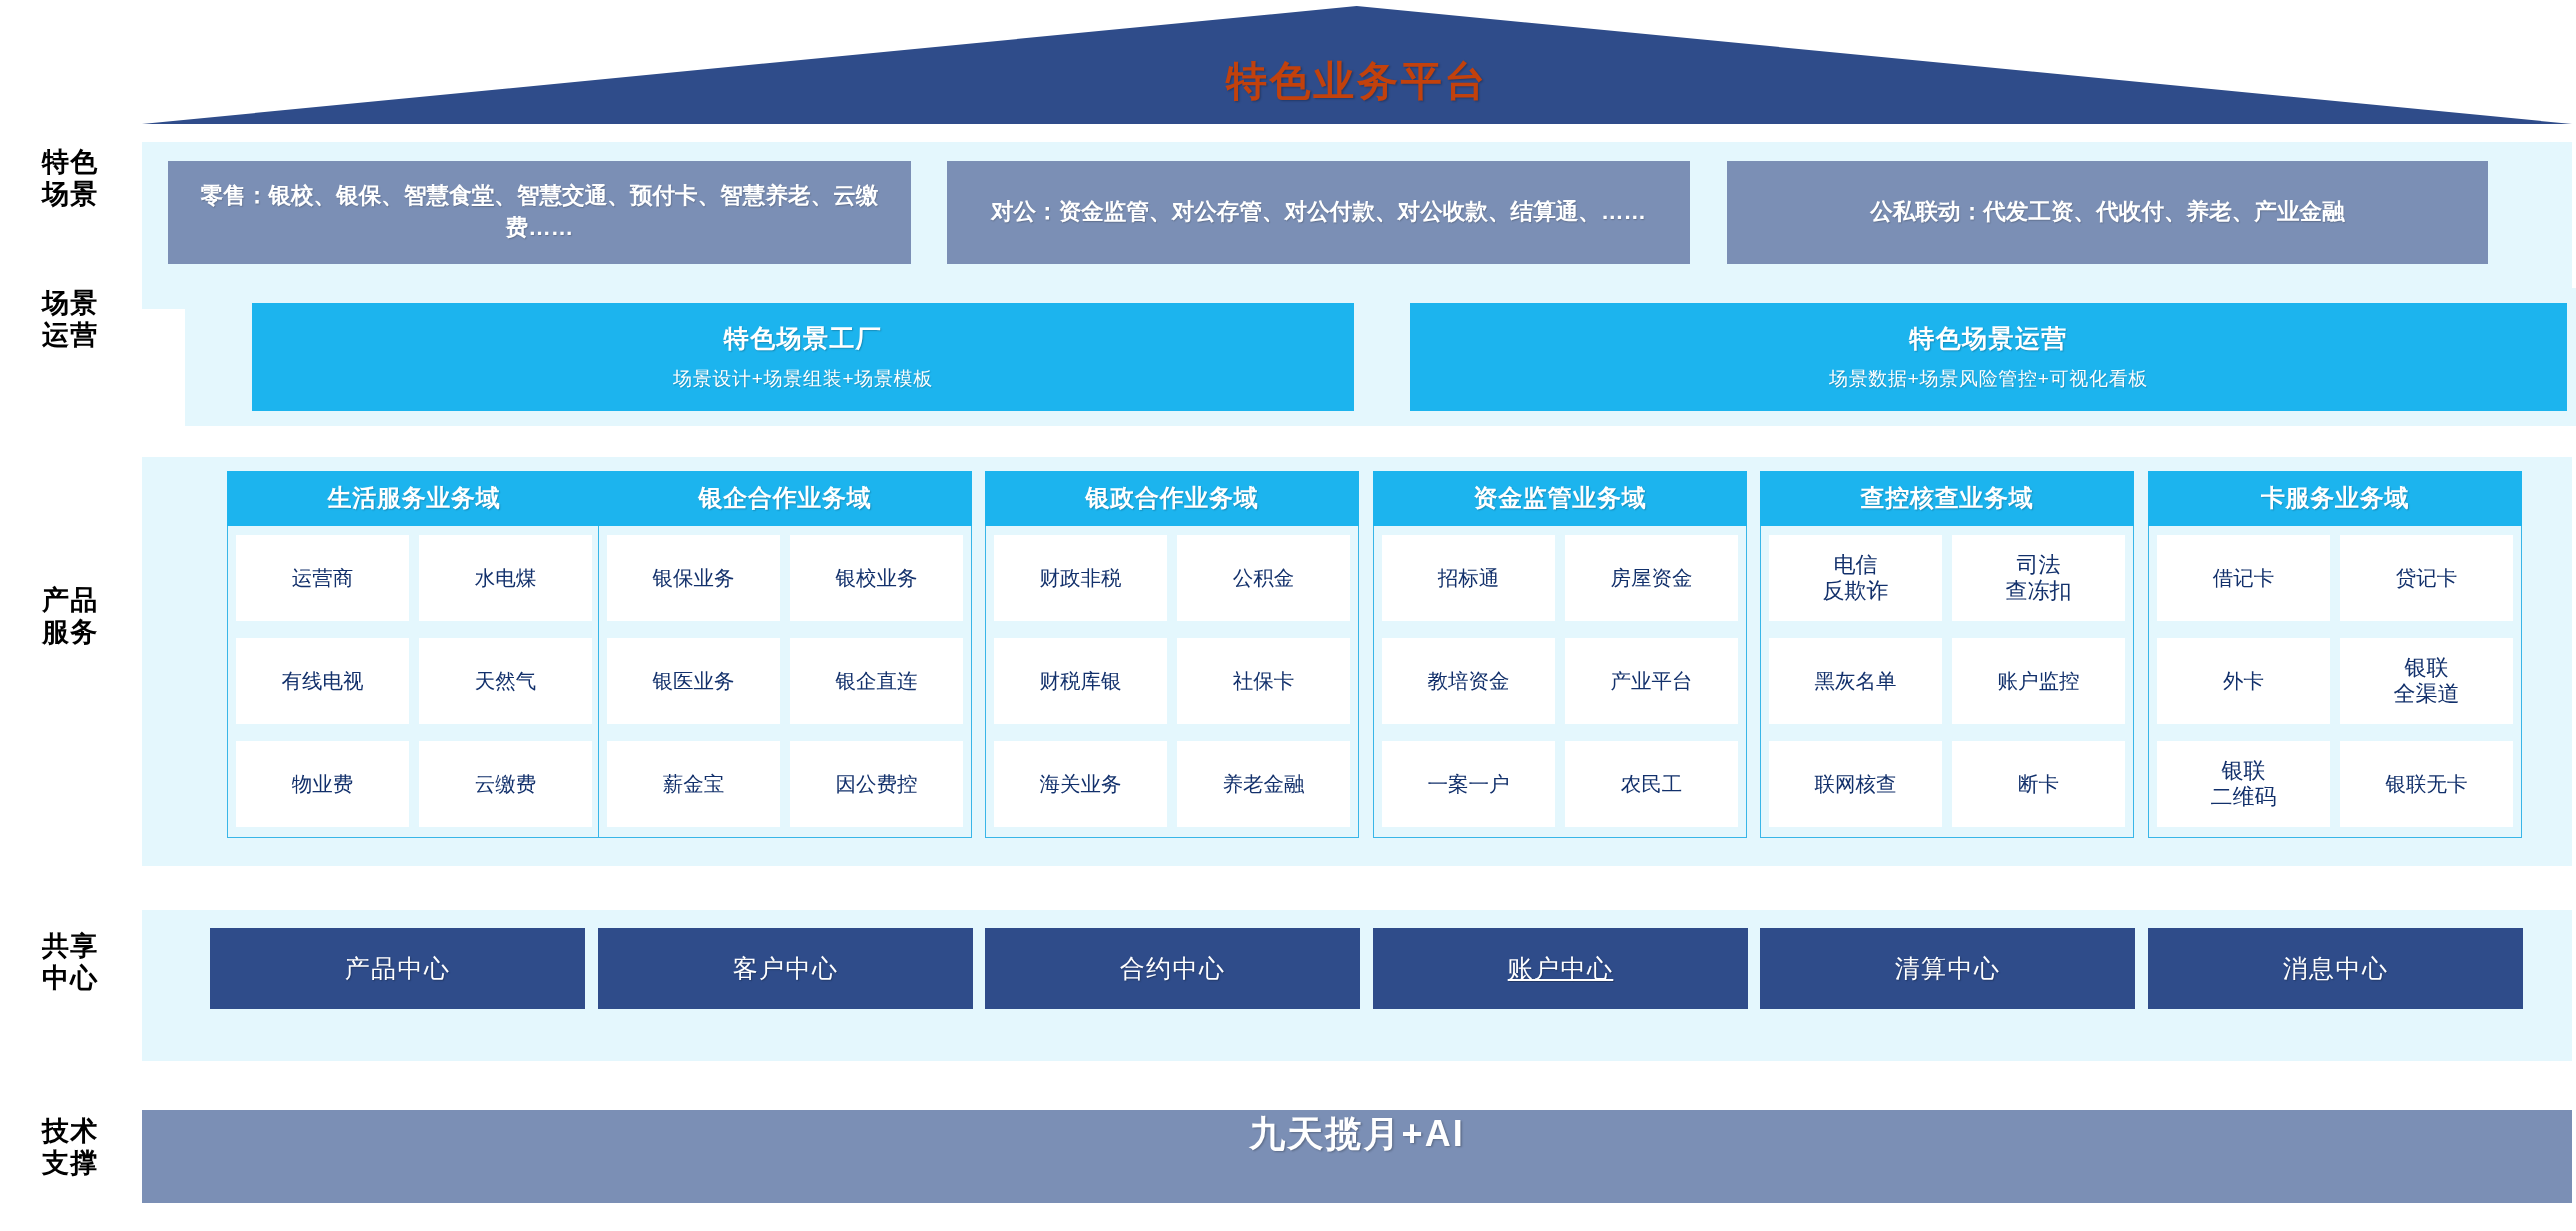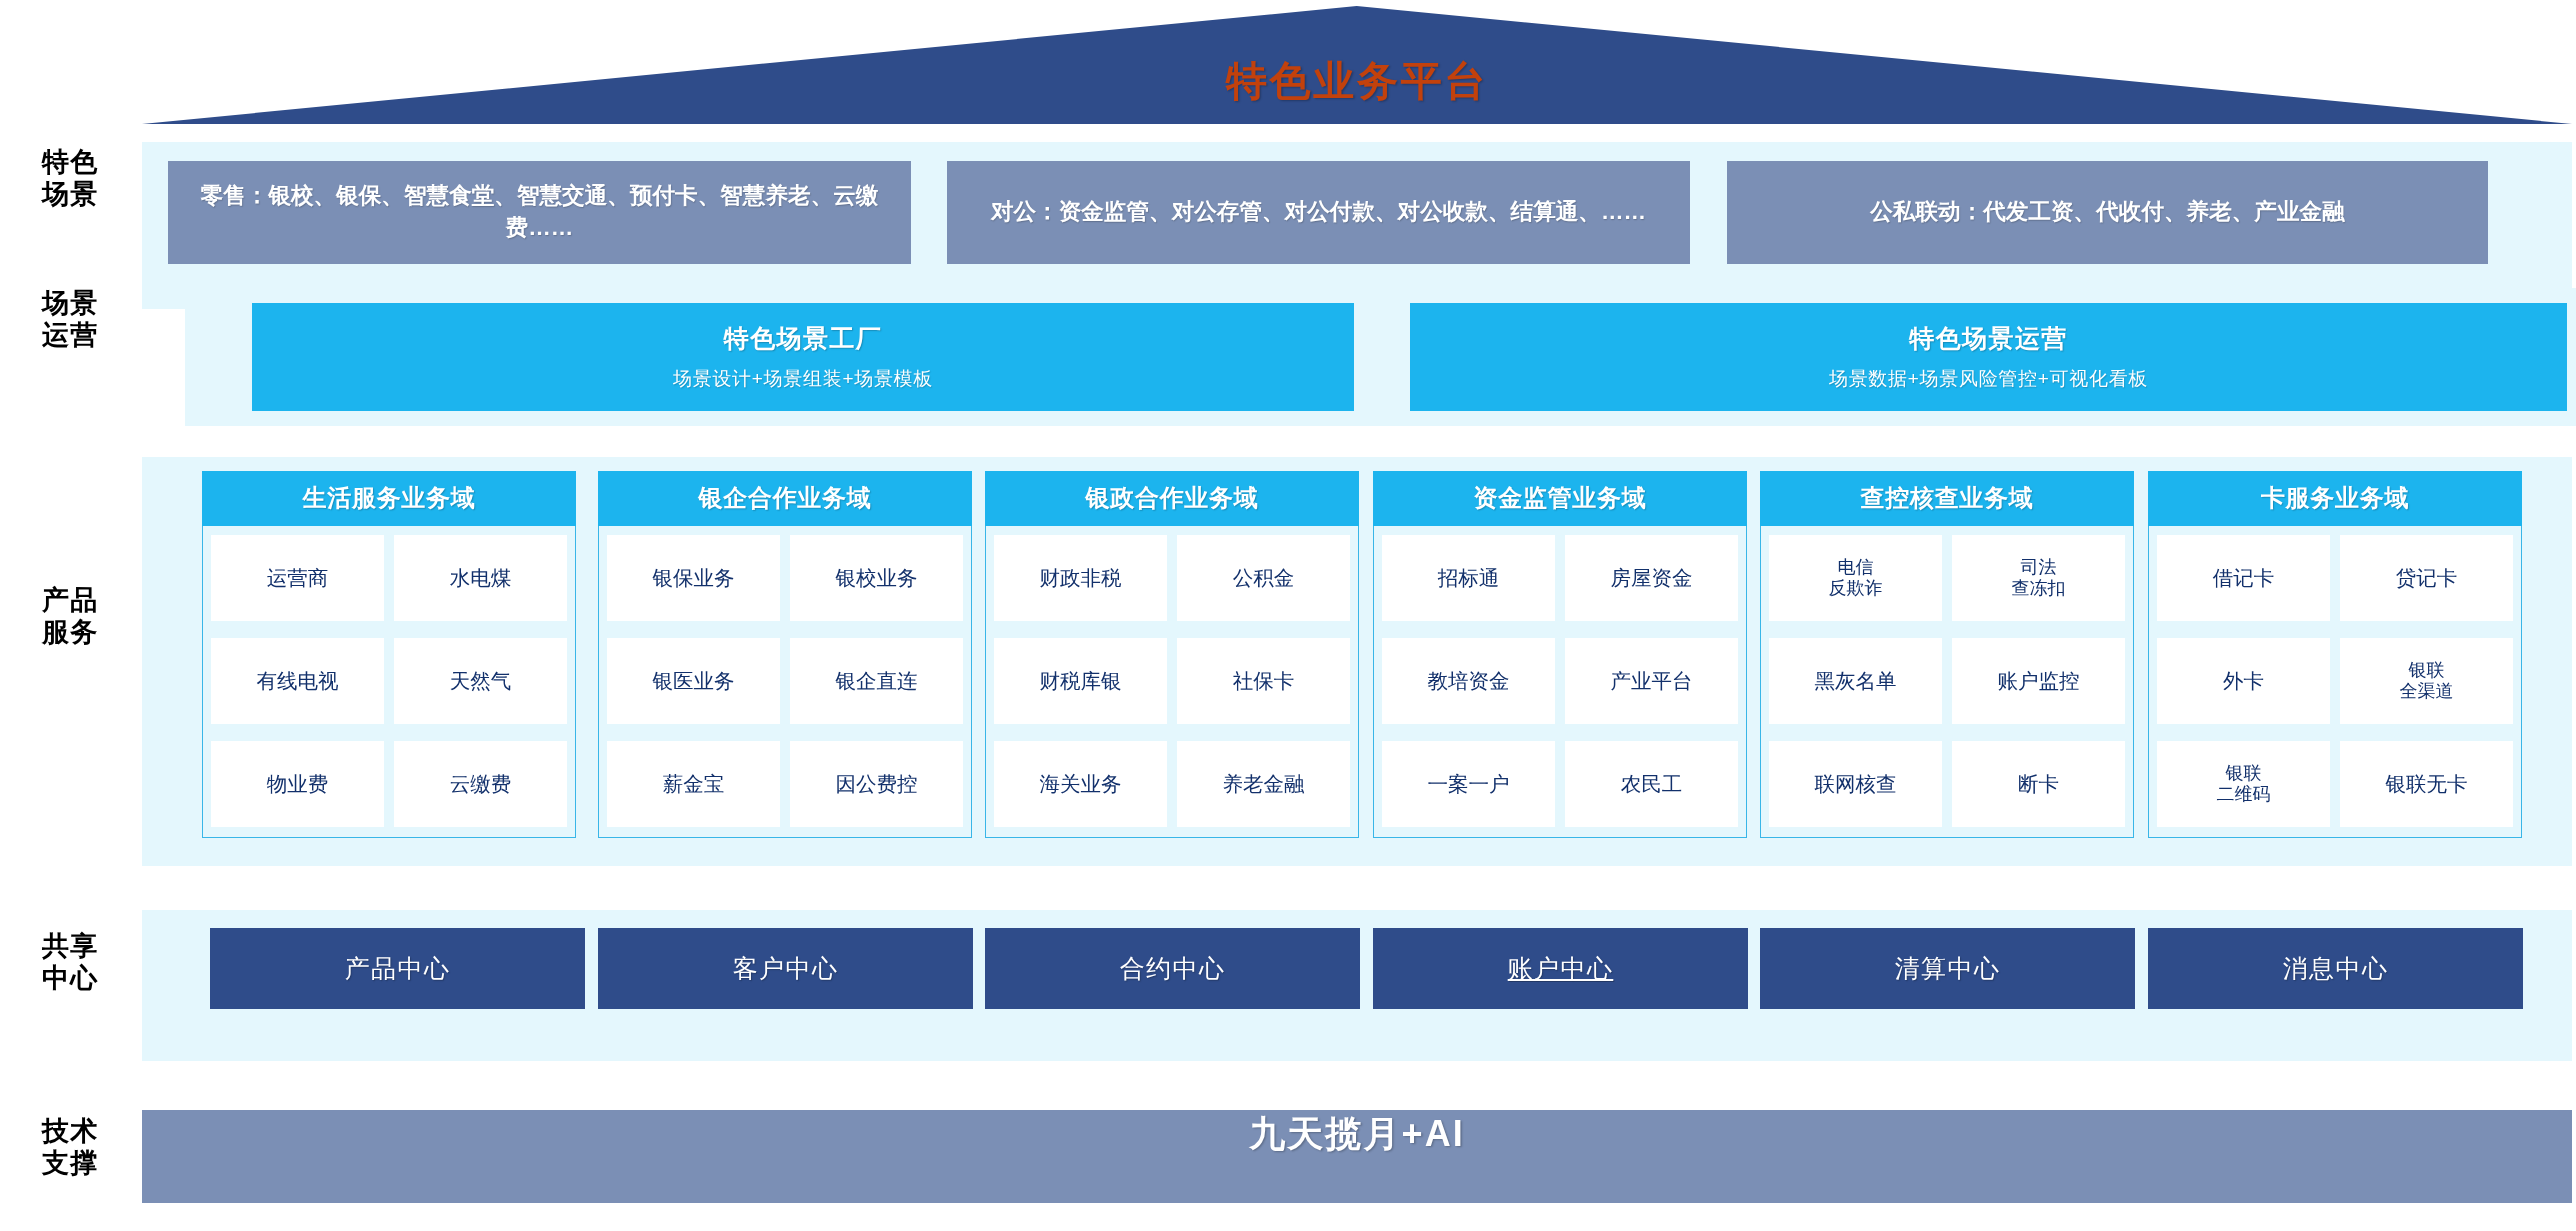--- a/index.html
+++ b/index.html
@@ -45,21 +45,21 @@
   .domhead{height:55px;background:#1CB4EE;display:flex;align-items:center;
       justify-content:center;color:#fff;font-size:24px;font-weight:bold;
       letter-spacing:0.7px;text-shadow:1px 1px 1.4px rgba(0,0,0,.22);}
   .dombody{flex:1;border:1.4px solid #38B6E8;border-top:none;
       background:#E4F7FD;box-sizing:border-box;padding:9.6px 8.2px;
       display:flex;flex-direction:column;justify-content:space-between;}
   .domrow{display:flex;justify-content:space-between;height:29.5%;}
   .cell{width:48.5%;background:#ffffff;display:flex;align-items:center;
       justify-content:center;text-align:center;color:#12306B;
       font-size:20.5px;line-height:1.18;}
-  .cell.two{font-size:18px;}
+  .cell.two{font-size:22px;}
 
   
   .ctr{position:absolute;top:18px;height:81px;background:#2F4C8A;
       display:flex;align-items:center;justify-content:center;
       color:#fff;font-size:25px;letter-spacing:1.4px;
       text-shadow:1px 1px 1.4px rgba(0,0,0,.25);}
 
   
   #techbar{position:absolute;left:142px;width:2430px;background:#7B8FB5;
       display:flex;align-items:flex-start;justify-content:center;}
@@ -105,21 +105,21 @@
     <div class="ops-s">场景设计+场景组装+场景模板</div>
   </div>
   <div class="ops" style="left:1225px;width:1157px;">
     <div class="ops-t">特色场景运营</div>
     <div class="ops-s">场景数据+场景风险管控+可视化看板</div>
   </div>
 </div>
 
 <div class="band" style="top:457px;height:409px;">
 
-  <div class="domcol" style="left:60px;border-radius:32px;">
+  <div class="domcol" style="left:85px;border-radius:32px;">
     <div class="domhead">生活服务业务域</div>
     <div class="dombody">
       <div class="domrow">
         <div class="cell">运营商</div>
         <div class="cell">水电煤</div>
       </div>
       <div class="domrow">
         <div class="cell">有线电视</div>
         <div class="cell">天然气</div>
       </div>

